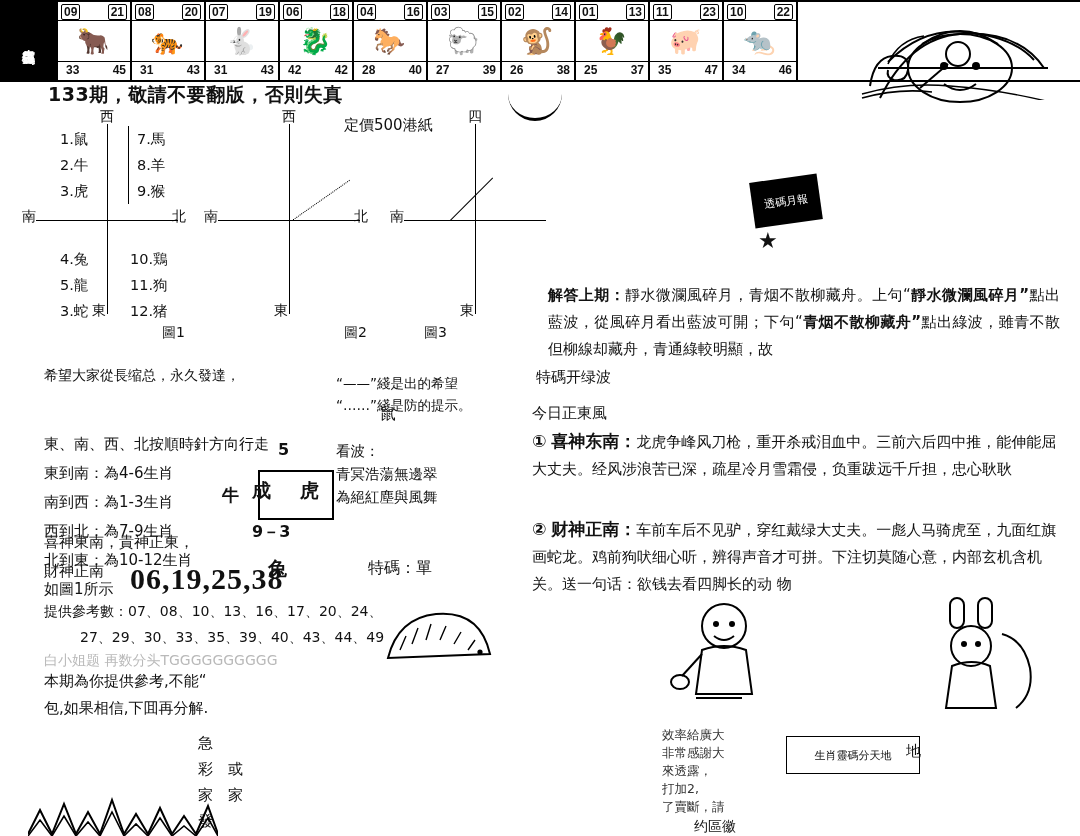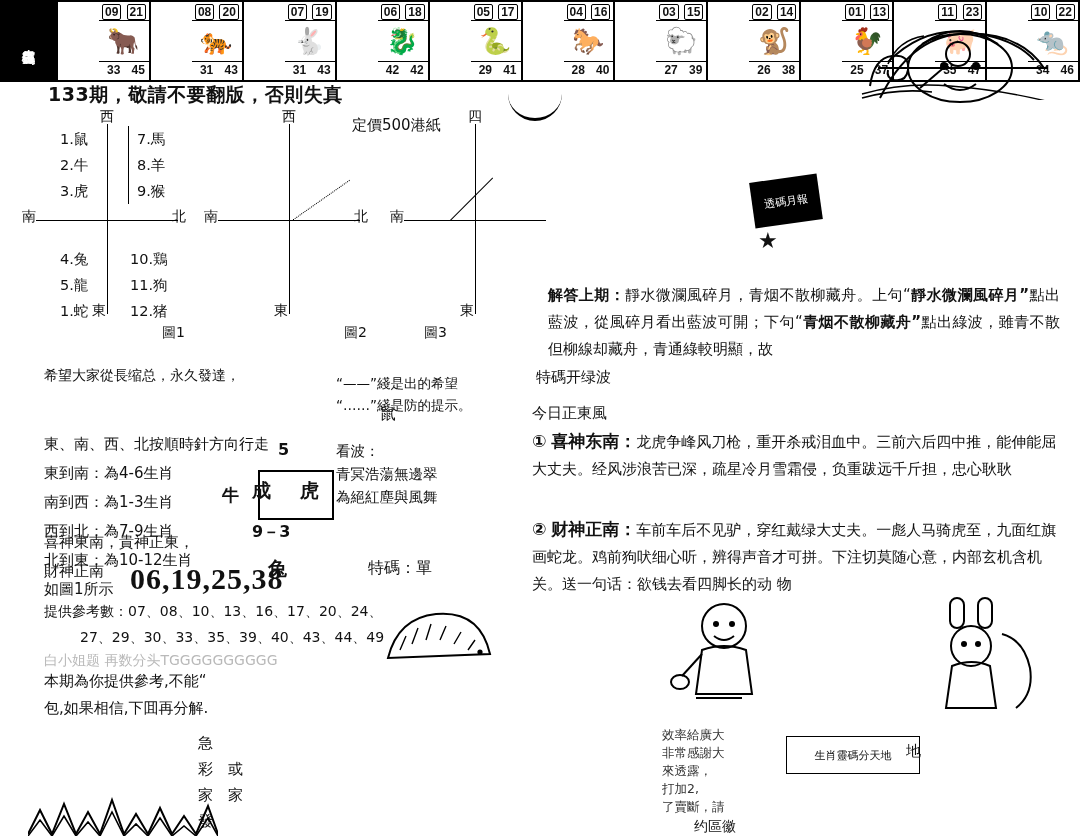--- a/index.html
+++ b/index.html
@@ -11,23 +11,23 @@
   }
   .abs{position:absolute;}
 
   
   #zodiac-strip{
     position:absolute;left:0;top:0;width:1080px;height:82px;
     display:flex;border-top:2px solid #000;border-bottom:2px solid #000;
     box-sizing:border-box;
   }
   .zcell{
-    position:relative;width:90px;height:100%;
+    position:relative;width:74px;height:100%;
     border-right:2px solid #000;box-sizing:border-box;
-    display:flex;align-items:center;justify-content:center;margin-left:41px;
+    display:flex;align-items:center;justify-content:center;
   }
   .zcell:first-child{border-left:2px solid #000;}
   .znum{
     position:absolute;font-size:12px;font-weight:bold;
     font-family:"Liberation Sans",sans-serif;
   }
   .znum.tl{left:3px;top:2px;border:1.5px solid #000;padding:0 2px;border-radius:2px;}
   .znum.tr{right:3px;top:2px;border:1.5px solid #000;padding:0 2px;border-radius:2px;}
   .znum.bl{left:8px;bottom:3px;}
   .znum.br{right:4px;bottom:3px;}
@@ -102,21 +102,21 @@
   
   #answer-block{left:548px;top:282px;width:512px;font-size:15px;line-height:27px;text-align:justify;}
   #answer-block b{font-weight:bold;}
   #tema-line{left:536px;top:368px;font-size:15px;}
   #today-wind{left:532px;top:404px;font-size:15px;}
   #poem1{left:532px;top:428px;width:528px;font-size:15px;line-height:27px;}
   #poem2{left:532px;top:516px;width:528px;font-size:15px;line-height:27px;}
   .bignum{font-weight:bold;font-size:17px;}
   .hd{font-weight:bold;font-size:17px;}
 
-  #price{left:352px;top:116px;font-size:15px;}
+  #price{left:344px;top:116px;font-size:15px;}
 
   
   #small-left-txt{left:662px;top:726px;font-size:12.5px;line-height:18px;color:#333;}
   #sz-box{left:766px;top:736px;width:132px;height:36px;border:1.6px solid #000;
           display:flex;align-items:center;justify-content:center;font-size:11px;margin-left:20px;}
   #di-char{left:906px;top:742px;font-size:15px;}
   #yu-char{left:694px;top:818px;font-size:14px;}
 
   
   .ink{position:absolute;}
@@ -168,29 +168,20 @@
   <div class="zcell">
     <span class="znum tl">06</span>
     <span class="znum tr">18</span>
     <span class="zglyph">🐉</span>
     <span class="znum bl">42</span>
     <span class="znum br">42</span>
     <span class="zsep"></span>
       <span class="zsep2"></span>
   </div>
 
-  <div class="zcell">
-    <span class="znum tl">05</span>
-    <span class="znum tr">17</span>
-    <span class="zglyph">🐍</span>
-    <span class="znum bl">29</span>
-    <span class="znum br">41</span>
-    <span class="zsep"></span>
-      <span class="zsep2"></span>
-  </div>
 
   <div class="zcell">
     <span class="znum tl">04</span>
     <span class="znum tr">16</span>
     <span class="zglyph">🐎</span>
     <span class="znum bl">28</span>
     <span class="znum br">40</span>
     <span class="zsep"></span>
       <span class="zsep2"></span>
   </div>
@@ -269,21 +260,21 @@
 <div class="abs" id="zlist2">
   <div class="row">
       <span class="c1">4.兔</span>
       <span class="c2">10.鶏</span>
     </div>
   <div class="row">
       <span class="c1">5.龍</span>
       <span class="c2">11.狗</span>
     </div>
   <div class="row">
-      <span class="c1">1.蛇</span>
+      <span class="c1">3.蛇</span>
       <span class="c2">12.猪</span>
     </div>
 </div>
 
 <div class="compass" style="left:22px;top:108px;">
   <span class="lbl n">西</span>
   <span class="lbl s">南</span>
   <span class="lbl e">北</span>
   <span class="lbl w">東</span>
   <span class="hline"></span>

